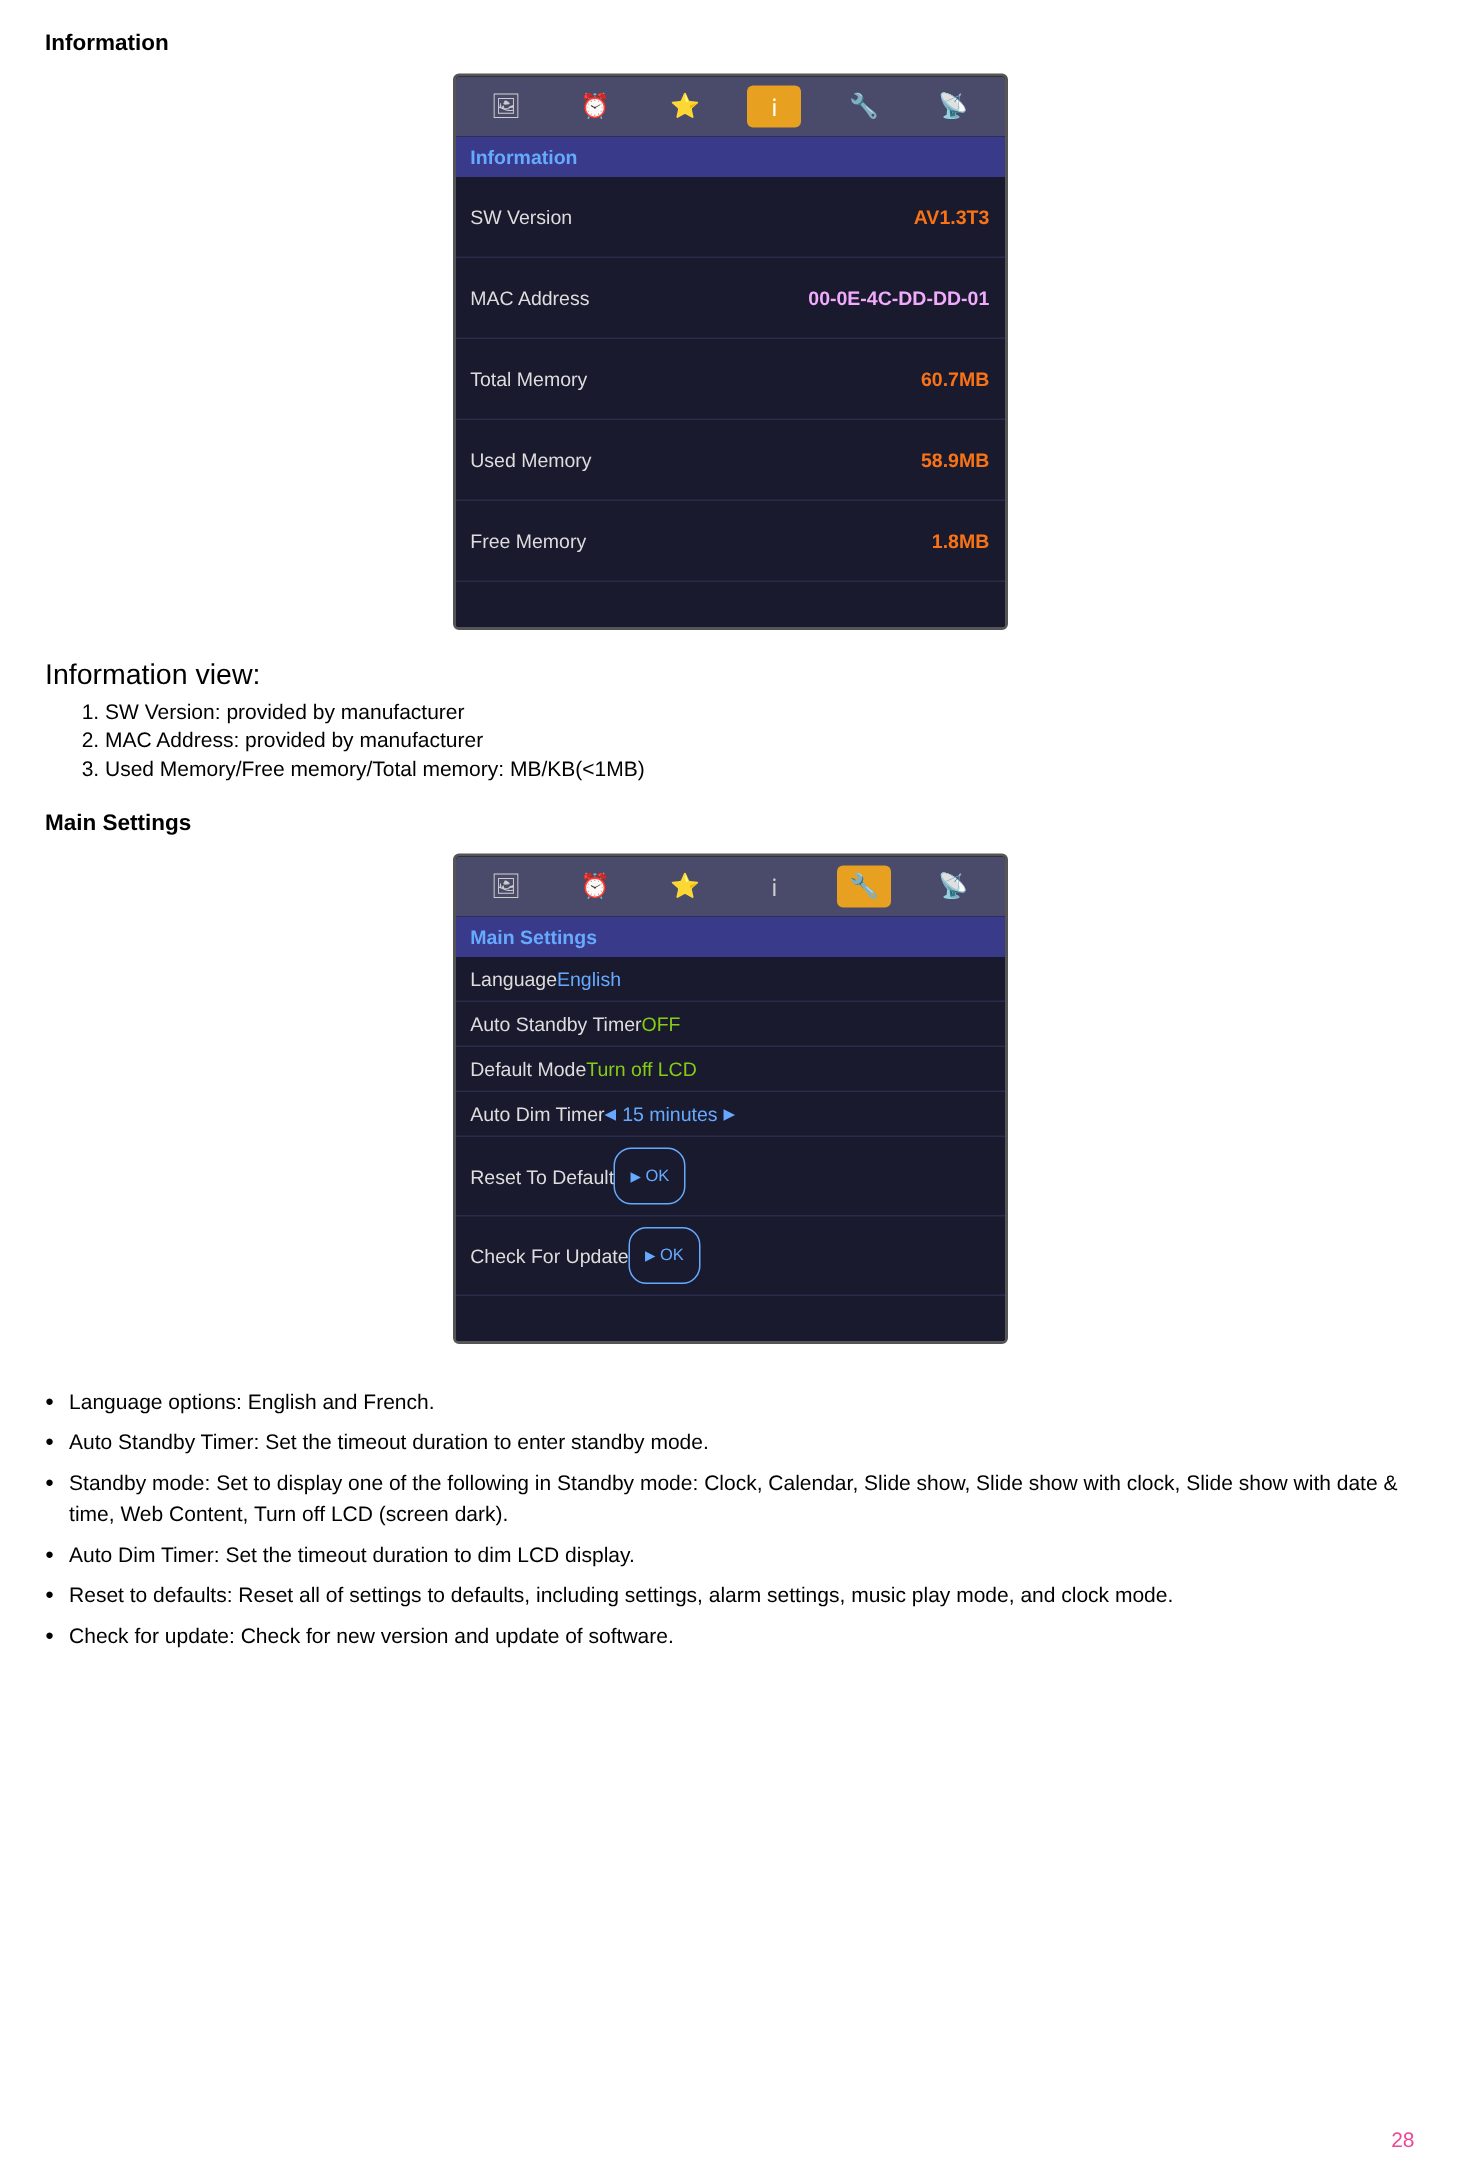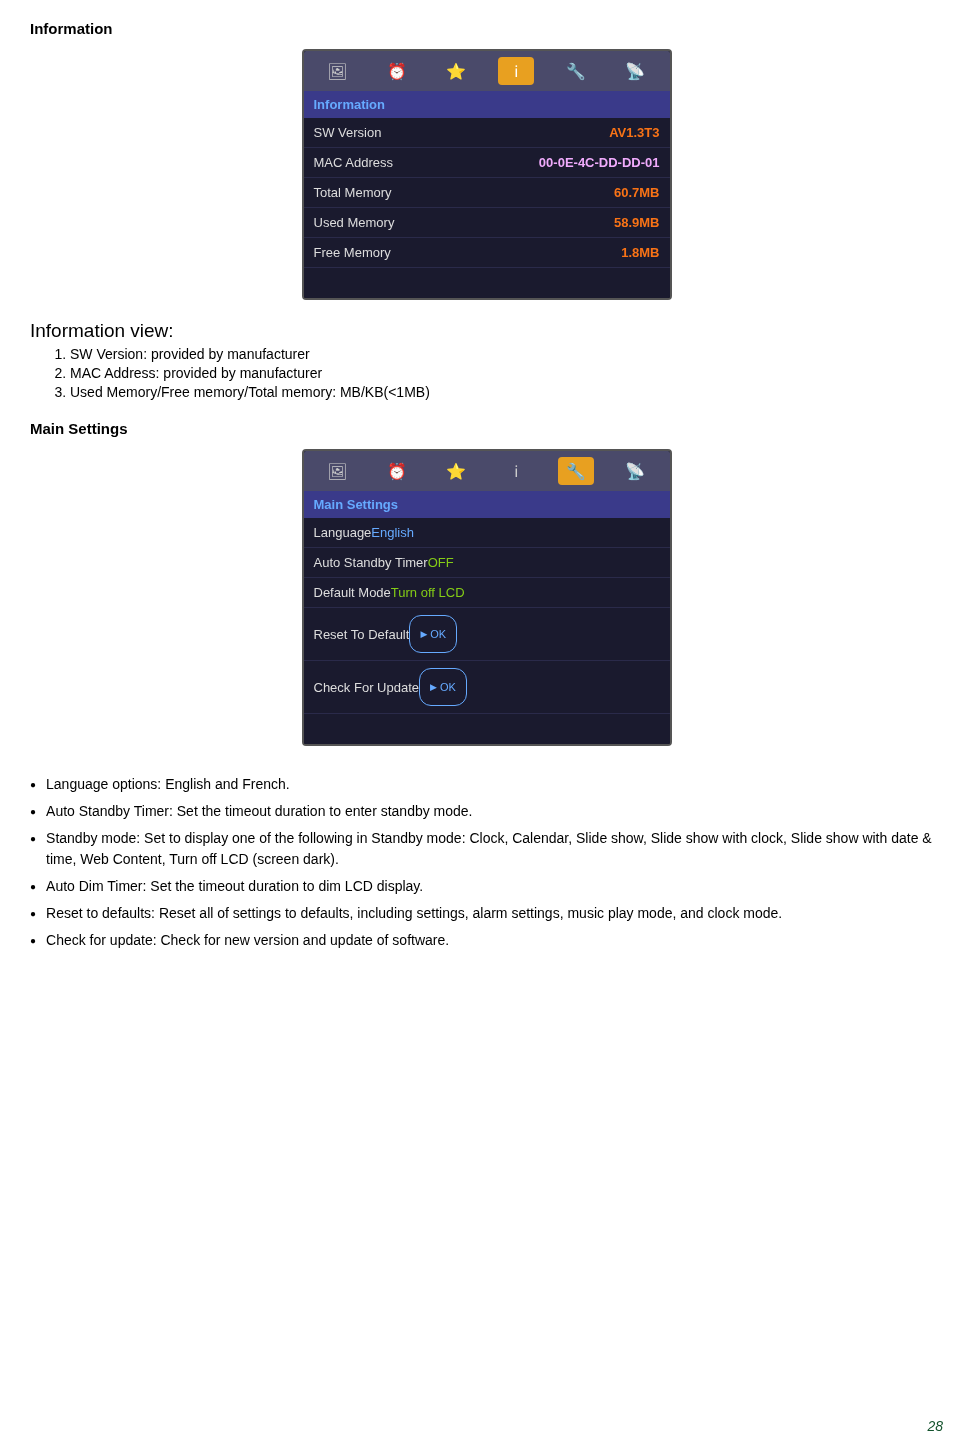--- a/index.html
+++ b/index.html
@@ -61,21 +61,21 @@
       background: #3a3a8a;
       padding: 6px 10px;
       color: #6af;
       font-size: 13px;
       font-weight: bold;
     }
 
     .info-row {
       display: flex;
       justify-content: space-between;
-      padding: 7px 10px;
+      padding: 19px 10px;
       border-bottom: 1px solid #2a2a4a;
       color: #fff;
       font-size: 13px;
     }
 
     .info-row .label {
       color: #ddd;
     }
 
     .info-row .value {
@@ -174,22 +174,21 @@
     .ok-btn::before {
       content: "▶";
       font-size: 9px;
     }
 
     .page-number {
       position: absolute;
       bottom: 20px;
       right: 30px;
       font-size: 14px;
-      color: #14532d;
-      font-style: italic;
+      color: #ec4899;
     }
   </style>
 </head>
 <body>
 
 <h2>Information</h2>
 
 <div class="device-screen">
   <div class="tab-bar">
     <div class="tab-icon">🖼</div>
@@ -256,20 +255,28 @@
     <div class="settings-row">
       <span class="s-label">Auto Standby Timer</span>
       <span class="s-value white">OFF</span>
     </div>
 
     <div class="settings-row">
       <span class="s-label">Default Mode</span>
       <span class="s-value white">Turn off LCD</span>
     </div>
 
+    <div class="settings-row">
+      <span class="s-label">Auto Dim Timer</span>
+      <div class="arrow-container">
+        <span style="font-size:10px;">◀</span>
+        <span>15 minutes</span>
+        <span style="font-size:10px;">▶</span>
+      </div>
+    </div>
 
     <div class="settings-row">
       <span class="s-label">Reset To Default</span>
       <div class="ok-btn">OK</div>
     </div>
 
     <div class="settings-row">
       <span class="s-label">Check For Update</span>
       <div class="ok-btn">OK</div>
     </div>

